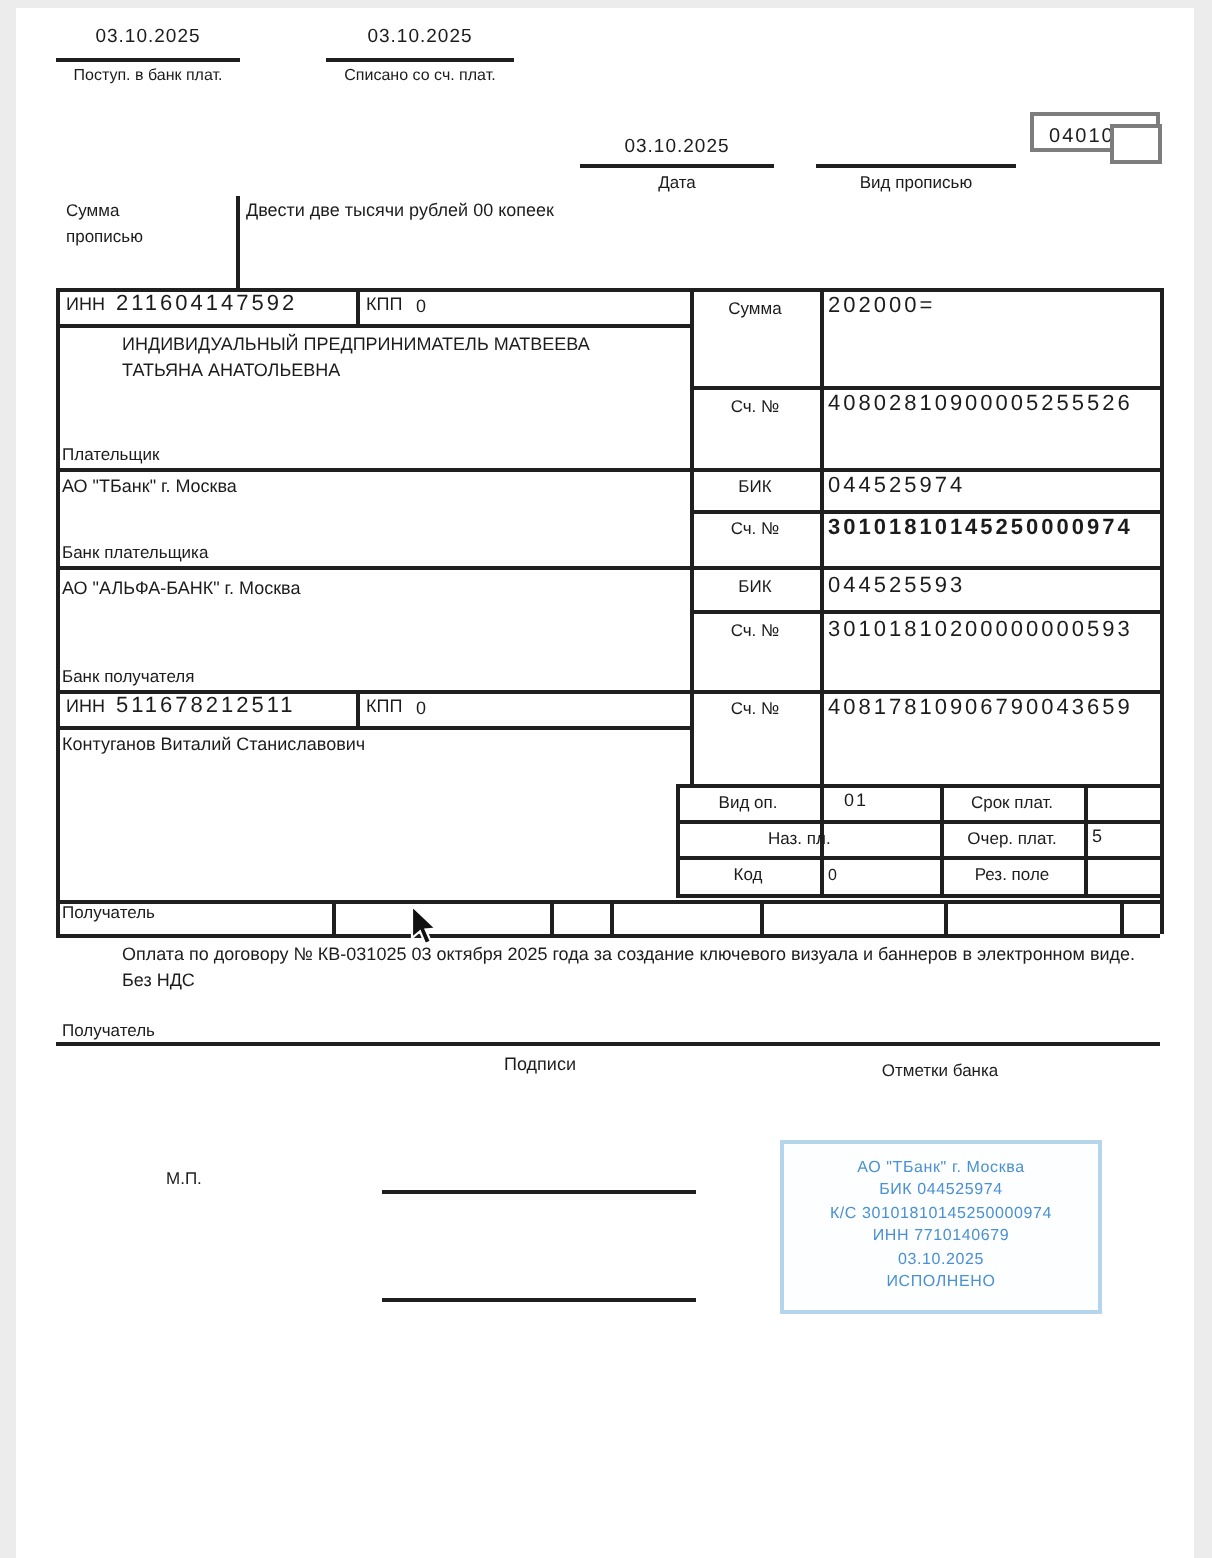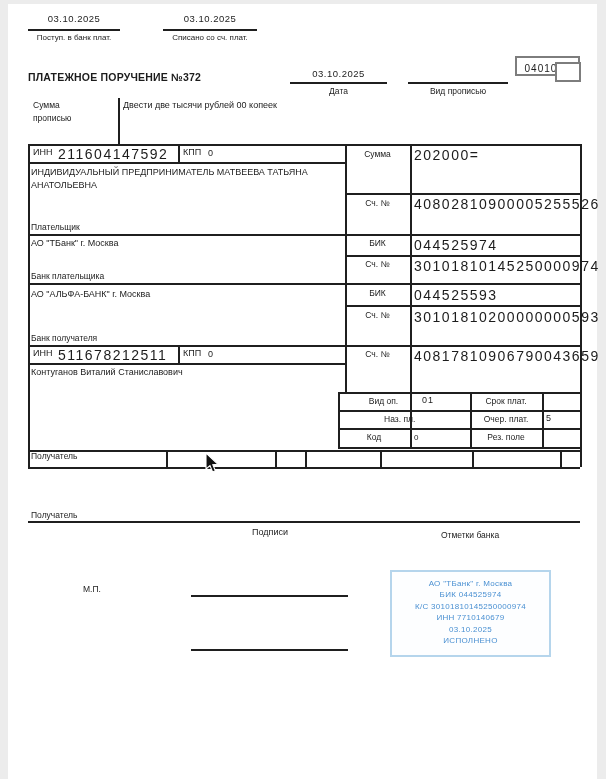--- a/index.html
+++ b/index.html
@@ -1,25 +1,25 @@
 <!DOCTYPE html>
 <html><head>
 <meta charset="utf-8">
 <style>
   * { margin:0; padding:0; box-sizing:border-box; }
   html,body { width:606px; height:779px; }
   body { background:#ffffff; font-family:"Liberation Sans", sans-serif; color:#1c1c1c; }
   .canvas { position:relative; width:606px; height:779px; background:#fff; overflow:hidden; }
   .gutter { position:absolute; background:#ececec; }
   .t { position:absolute; white-space:nowrap; font-size:9px; color:#1c1c1c; }
-  .wrap { white-space:normal; }
+  .wrap { white-space:normal;padding-left:30px; }
   .lbl { font-size:8px; }
   .lbl9 { font-size:8.5px; }
   .cc { text-align:center; }
-  .num { font-size:14px; letter-spacing:1.5px; }
+  .num { font-size:11px; letter-spacing:1.5px; }
   .hl { position:absolute; background:#1f1f1f; height:1.5px; }
   .hl2 { height:2px; }
   .vl { position:absolute; background:#1f1f1f; width:1.5px; }
   .box { position:absolute; border:2px solid #7d7d7d; background:#fff; }
   .codebox-text { width:100%; text-align:center; font-size:10px; letter-spacing:1px; line-height:22px; }
   .title { font-weight:bold; font-size:10.5px; letter-spacing:0.2px; }
   .stamp { position:absolute; left:390px; top:570px; width:161px; height:87px;
            border:2px solid #b5d5ec; background:#fdfeff; text-align:center;
            padding-top:6px; }
   .stamp div { font-size:8px; line-height:11.4px; letter-spacing:0.3px; }
@@ -39,21 +39,20 @@
   <div class="t cc lbl" style="left:28px;top:33px;width:92px;">Поступ. в банк плат.</div>
 
   <div class="t cc" style="left:163px;top:13px;width:94px;font-size:9.5px;letter-spacing:0.5px;">03.10.2025</div>
   <div class="hl hl2" style="left:163px;top:29px;width:94px;"></div>
   <div class="t cc lbl" style="left:163px;top:33px;width:94px;">Списано со сч. плат.</div>
 
   <div class="box" style="left:515px;top:12px;width:65px;height:20px;margin-top:44px;">
     <div class="codebox-text">0401060</div>
   </div>
 
-  <div class="t title" style="left:28px;top:71px;">ПЛАТЕЖНОЕ ПОРУЧЕНИЕ №372</div>
 
   <div class="t cc" style="left:290px;top:68px;width:97px;font-size:9.5px;letter-spacing:0.5px;">03.10.2025</div>
   <div class="hl hl2" style="left:290px;top:82px;width:97px;"></div>
   <div class="t cc lbl9" style="left:290px;top:86px;width:97px;">Дата</div>
 
   <div class="hl hl2" style="left:408px;top:82px;width:100px;"></div>
   <div class="t cc lbl9" style="left:408px;top:86px;width:100px;">Вид прописью</div>
 
   <div class="box" style="left:555px;top:62px;width:26px;height:20px;"></div>
 
@@ -106,53 +105,54 @@
   <div class="t cc lbl9" style="left:345px;top:149px;width:65px;">Сумма</div>
   <div class="t num" style="left:414px;top:147px;">202000=</div>
   <div class="t cc lbl9" style="left:345px;top:198px;width:65px;">Сч. №</div>
   <div class="t num" style="left:414px;top:196px;">40802810900005255526</div>
 
   <div class="t" style="left:31px;top:238px;">АО "ТБанк" г. Москва</div>
   <div class="t lbl9" style="left:31px;top:271px;">Банк плательщика</div>
   <div class="t cc lbl9" style="left:345px;top:238px;width:65px;">БИК</div>
   <div class="t num" style="left:414px;top:237px;">044525974</div>
   <div class="t cc lbl9" style="left:345px;top:259px;width:65px;">Сч. №</div>
-  <div class="t num" style="left:414px;top:258px;">30101810145250000974</div>
+  <div class="t num" style="left:414px;top:258px;font-weight:bold;">30101810145250000974</div>
 
   <div class="t" style="left:31px;top:289px;">АО "АЛЬФА-БАНК" г. Москва</div>
   <div class="t lbl9" style="left:31px;top:333px;">Банк получателя</div>
   <div class="t cc lbl9" style="left:345px;top:288px;width:65px;">БИК</div>
   <div class="t num" style="left:414px;top:287px;">044525593</div>
   <div class="t cc lbl9" style="left:345px;top:310px;width:65px;">Сч. №</div>
   <div class="t num" style="left:414px;top:309px;">30101810200000000593</div>
 
   <div class="t" style="left:33px;top:348px;">ИНН</div>
   <div class="t num" style="left:58px;top:347px;">511678212511</div>
   <div class="t" style="left:183px;top:348px;">КПП</div>
   <div class="t" style="left:208px;top:349px;">0</div>
   <div class="t" style="left:31px;top:367px;">Контуганов Виталий Станиславович</div>
   <div class="t lbl9" style="left:31px;top:451px;">Получатель</div>
   <div class="t cc lbl9" style="left:345px;top:349px;width:65px;">Сч. №</div>
   <div class="t num" style="left:414px;top:348px;">40817810906790043659</div>
 
-  <div class="t cc lbl9" style="left:338px;top:396px;width:91px;">Вид оп.</div>
+  <div class="t cc lbl9" style="left:338px;top:396px;width:72px;">Вид оп.</div>
   <div class="t" style="left:422px;top:395px;letter-spacing:1px;">01</div>
   <div class="t cc lbl9" style="left:470px;top:396px;width:72px;">Срок плат.</div>
   <div class="t" style="left:546px;top:395px;"></div>
 
   <div class="t cc lbl9" style="left:338px;top:414px;width:72px;padding-left:46px;">Наз. пл.</div>
   <div class="t" style="left:414px;top:413px;"></div>
   <div class="t cc lbl9" style="left:470px;top:414px;width:72px;">Очер. плат.</div>
   <div class="t" style="left:546px;top:413px;">5</div>
 
   <div class="t cc lbl9" style="left:338px;top:432px;width:72px;">Код</div>
   <div class="t lbl" style="left:414px;top:433px;">0</div>
   <div class="t cc lbl9" style="left:470px;top:432px;width:72px;">Рез. поле</div>
   <div class="t" style="left:546px;top:432px;"></div>
 
+  <div class="t wrap" style="left:31px;top:471px;width:547px;line-height:13px;">Оплата по договору № КВ-031025 03 октября 2025 года за создание ключевого визуала и баннеров в электронном виде. Без НДС</div>
   <div class="t lbl9" style="left:31px;top:510px;">Получатель</div>
   <div class="t cc" style="left:200px;top:527px;width:140px;">Подписи</div>
   <div class="t cc lbl9" style="left:400px;top:530px;width:140px;">Отметки банка</div>
 
   <div class="t lbl9" style="left:83px;top:584px;">М.П.</div>
   <div class="hl hl2" style="left:191px;top:595px;width:157px;"></div>
   <div class="hl hl2" style="left:191px;top:649px;width:157px;"></div>
 
   <div class="stamp" style="color: rgb(74, 144, 210); border-color: rgb(181, 213, 236);">
     <div>АО "ТБанк" г. Москва</div>

